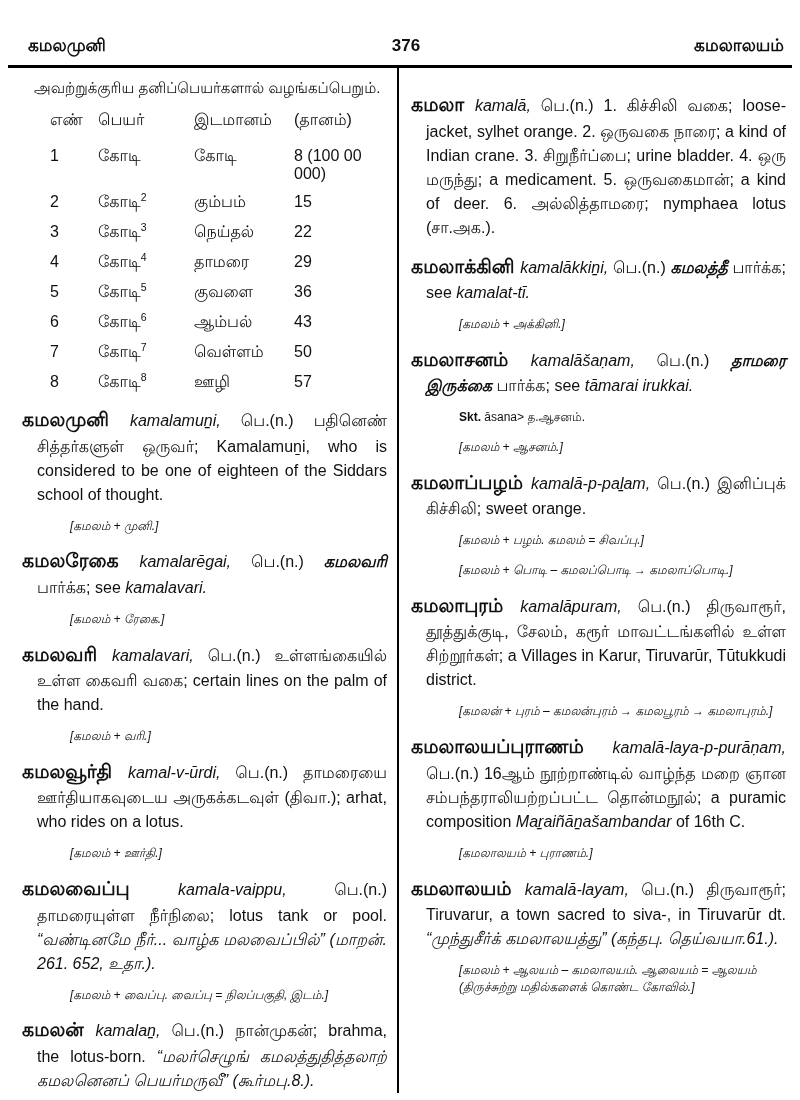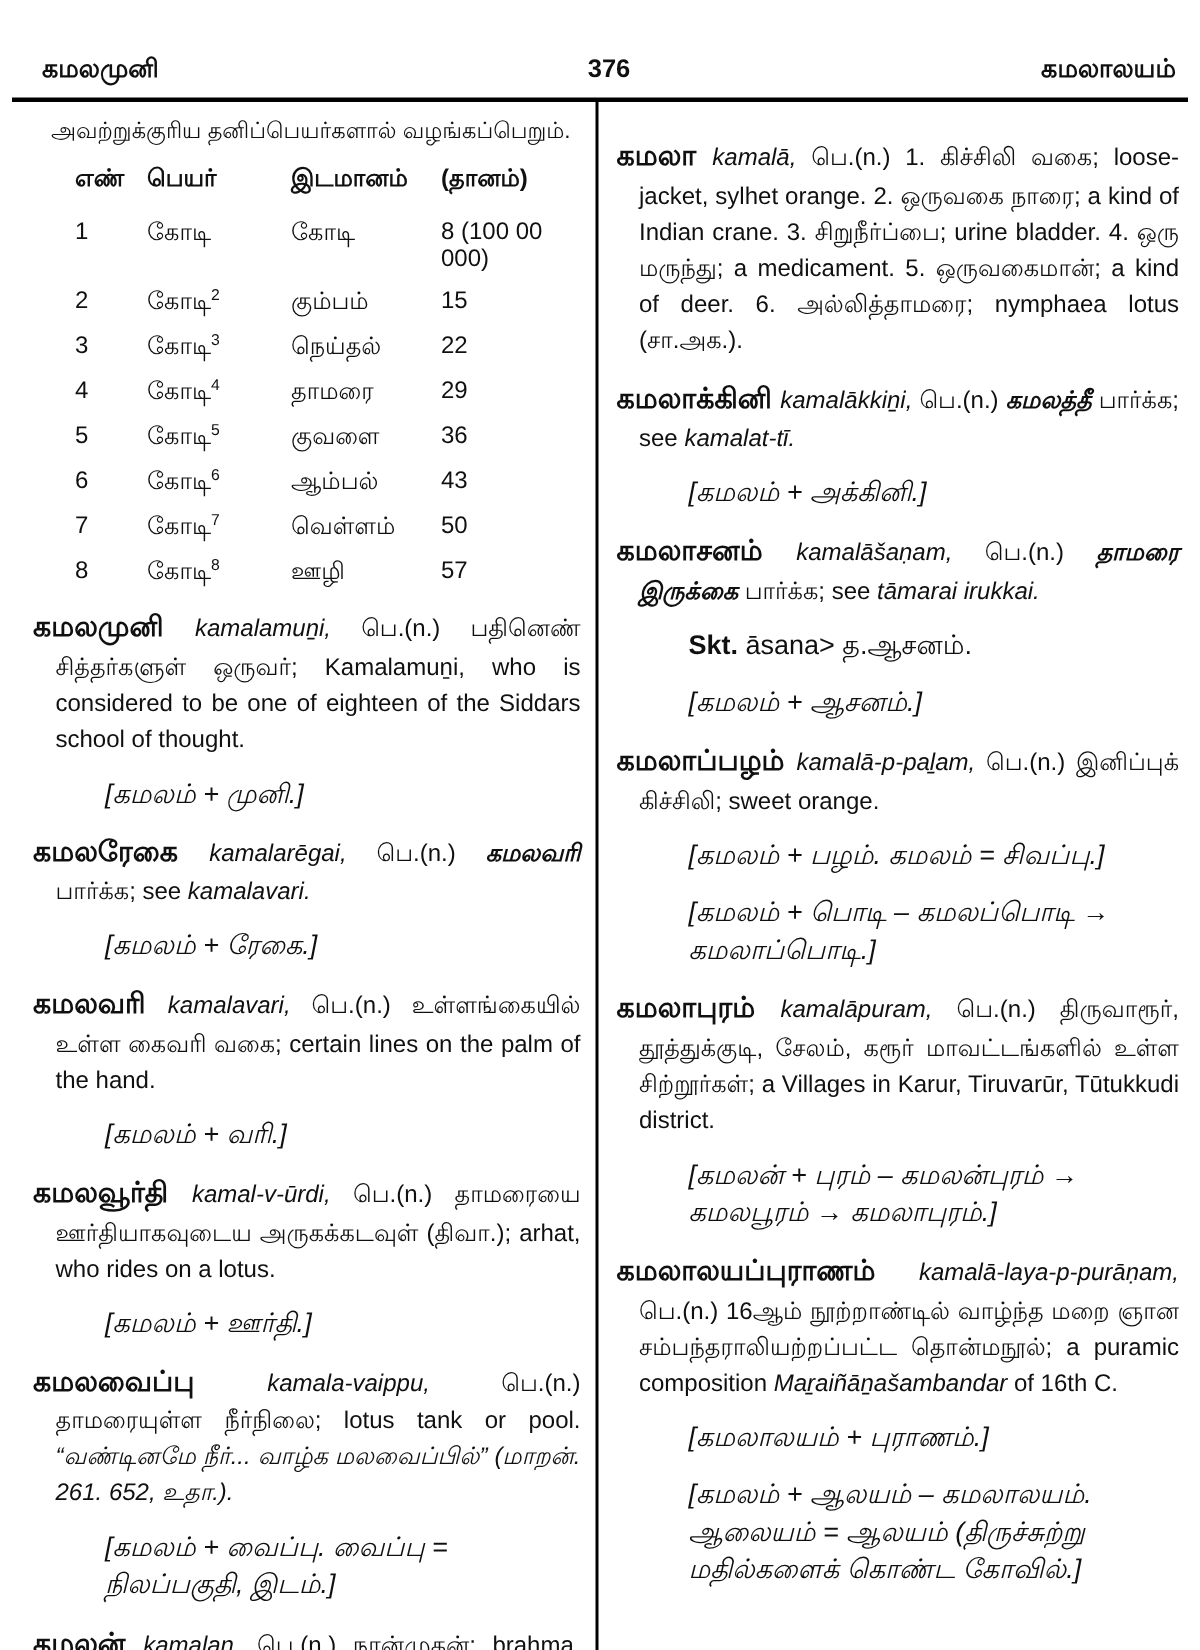--- a/index.html
+++ b/index.html
@@ -28,30 +28,30 @@
     border-left:2px solid #000;
     padding:10px 14px 0 12px;
   }
   .intro { font-size:15px; margin:1px 0 12px 12px; }
   .ntable { margin:10px 0 4px 28px; font-size:16px; }
   .trow {
     display:grid;
     grid-template-columns:48px 96px 100px auto;
     margin-bottom:10px;
   }
-  .thead { margin-bottom:16px;font-weight:bold; }
+  .thead { margin-bottom:16px; }
   .trow sup { font-size:10.5px; line-height:0; }
   .entry {
     font-size:16px; line-height:1.5;
     text-align:justify;
     margin:13px 0 0 0;
     padding-left:15px; text-indent:-15px;
   }
   .note {
-    font-size:18px; line-height:1.4;
+    font-size:12px; line-height:1.4;
     margin:11px 0 13px 48px;
   }
   .run-h  { font-weight:bold; font-size:19px; }
   .run-i  { font-style:italic; }
   .run-bi { font-weight:bold; font-style:italic; }
   .run-b  { font-weight:bold; }
   .run-r  { }
 </style>
 </head>
 <body>
@@ -153,18 +153,19 @@
           <p class="entry"><span class="run-h">கமலாசனம் </span><span class="run-i">kamalāšaṇam, </span><span class="run-r">பெ.(n.) </span><span class="run-bi">தாமரை இருக்கை </span><span class="run-r">பார்க்க; see </span><span class="run-i">tāmarai irukkai.</span></p>
           <p class="note"><span class="run-b">Skt. </span><span class="run-r">āsana&gt; த.ஆசனம்.</span></p>
           <p class="note"><span class="run-i">[கமலம் + ஆசனம்.]</span></p>
           <p class="entry"><span class="run-h">கமலாப்பழம் </span><span class="run-i">kamalā-p-paḻam, </span><span class="run-r">பெ.(n.) இனிப்புக் கிச்சிலி; sweet orange.</span></p>
           <p class="note"><span class="run-i">[கமலம் + பழம். கமலம் = சிவப்பு.]</span></p>
           <p class="note"><span class="run-i">[கமலம் + பொடி – கமலப்பொடி → கமலாப்பொடி.]</span></p>
           <p class="entry"><span class="run-h">கமலாபுரம் </span><span class="run-i">kamalāpuram, </span><span class="run-r">பெ.(n.) திருவாரூர், தூத்துக்குடி, சேலம், கரூர் மாவட்டங்களில் உள்ள சிற்றூர்கள்; a Villages in Karur, Tiruvarūr, Tūtukkudi district.</span></p>
           <p class="note"><span class="run-i">[கமலன் + புரம் – கமலன்புரம் → கமலபூரம் → கமலாபுரம்.]</span></p>
           <p class="entry"><span class="run-h">கமலாலயப்புராணம் </span><span class="run-i">kamalā-laya-p-purāṇam, </span><span class="run-r">பெ.(n.) 16ஆம் நூற்றாண்டில் வாழ்ந்த மறை ஞான சம்பந்தராலியற்றப்பட்ட தொன்மநூல்; a puramic composition </span><span class="run-i">Maṟaiñāṉašambandar </span><span class="run-r">of 16th C.</span></p>
           <p class="note"><span class="run-i">[கமலாலயம் + புராணம்.]</span></p>
+          <p class="entry"><span class="run-h">கமலாலயம் </span><span class="run-i">kamalā-layam, </span><span class="run-r">பெ.(n.) திருவாரூர்; Tiruvarur, a town sacred to siva-, in Tiruvarūr dt. </span><span class="run-i">“முந்துசீர்க் கமலாலயத்து” (கந்தபு. தெய்வயா.61.).</span></p>
           <p class="note"><span class="run-i">[கமலம் + ஆலயம் – கமலாலயம். ஆலையம் = ஆலயம் (திருச்சுற்று மதில்களைக் கொண்ட கோவில்.]</span></p>
         </div>
     </div>
 
   </div>
 </div>
 
 </body></html>

